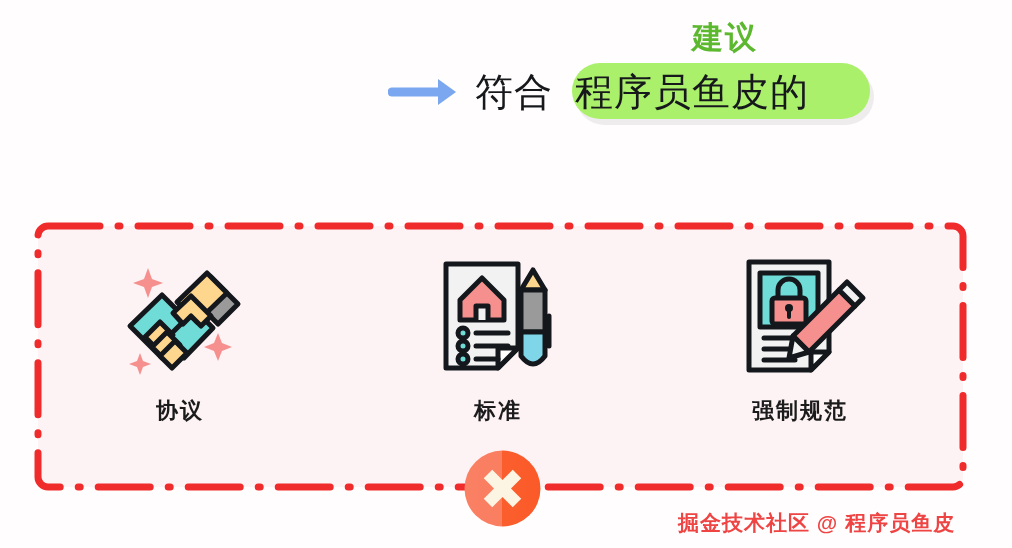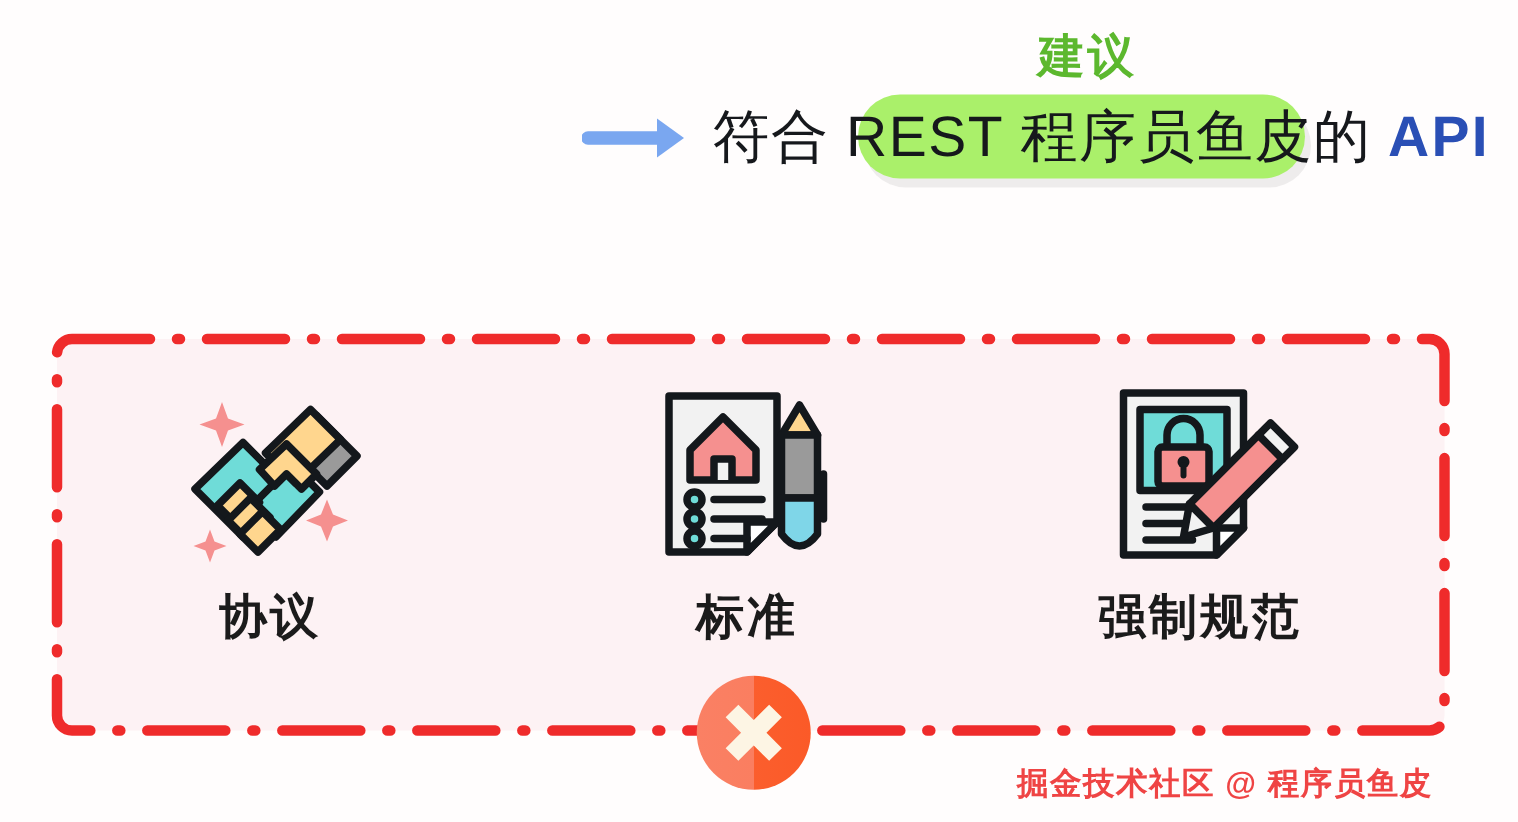--- a/index.html
+++ b/index.html
@@ -129,21 +129,21 @@
     text-align: center;
   }
   .item .icon-slot {
     height: 128px;
     display: flex;
     align-items: center;
     justify-content: center;
   }
   .item .label {
     margin-top: 10px;
-    font-size: 32px;
+    font-size: 22px;
     line-height: 38px;
     font-weight: 700;
     color: #1b1b1b;
     letter-spacing: 2px;
   }
 
   #item-0 { left: 80px;  top: 254px; }
   #item-1 { left: 398px; top: 254px; }
   #item-2 { left: 700px; top: 254px; width: 200px; }
 
@@ -184,26 +184,24 @@
       </svg>
     </div>
 
     <div class="suggest-label">建议</div>
 
     <div class="pill"></div>
 
     <div class="title-right">
       <span class="tr-seg cjk">符合</span>
       <span class="tr-sp"></span>
-      <span class="tr-seg">REST</span>
       <span class="tr-sp"></span>
       <span class="tr-seg cjk">程序员鱼皮</span>
       <span class="tr-seg cjk">的</span>
       <span class="tr-sp"></span>
-      <span class="tr-seg api">API</span>
     </div>
   </div>
 
   <div class="dashed-box">
     <svg class="dash-svg" viewBox="0 0 933 269" xmlns="http://www.w3.org/2000/svg">
       <rect x="4" y="4" width="925" height="261" rx="10" ry="10" fill="none" stroke="#ef2b2b" stroke-width="7" stroke-linecap="round" stroke-dasharray="52 18 2 18"></rect>
     </svg>
   </div>
 
   <div class="item" id="item-0">

